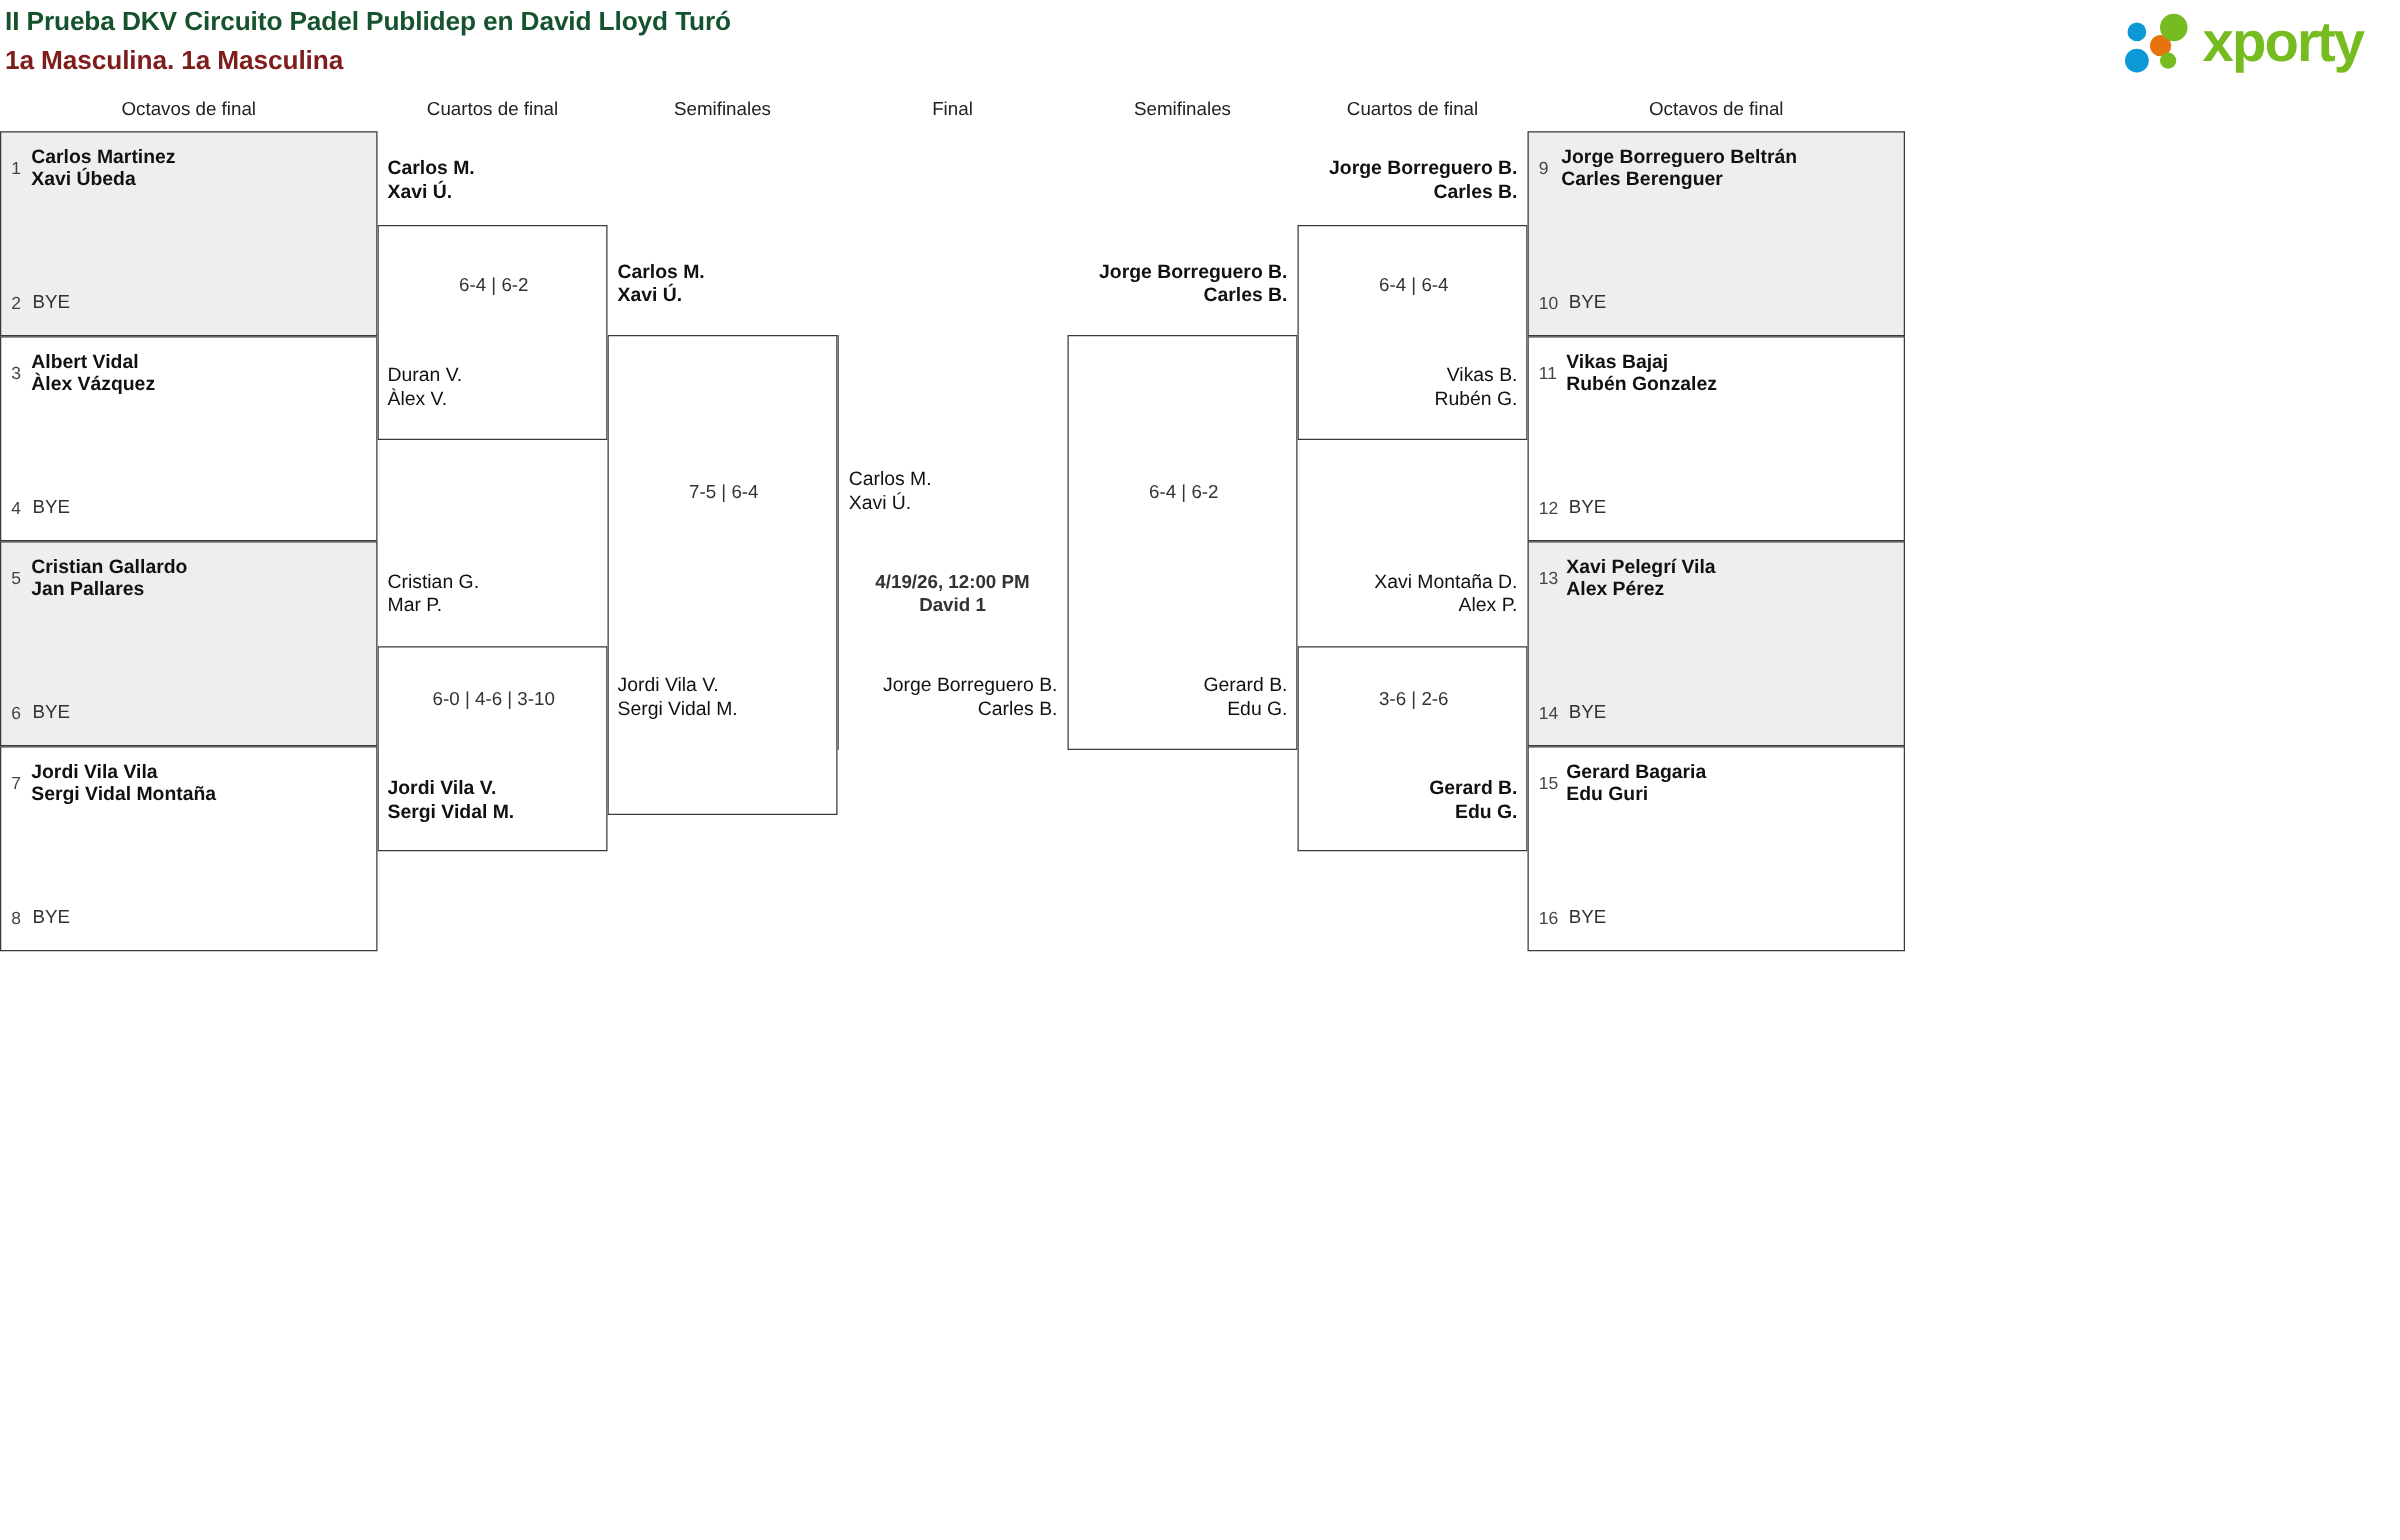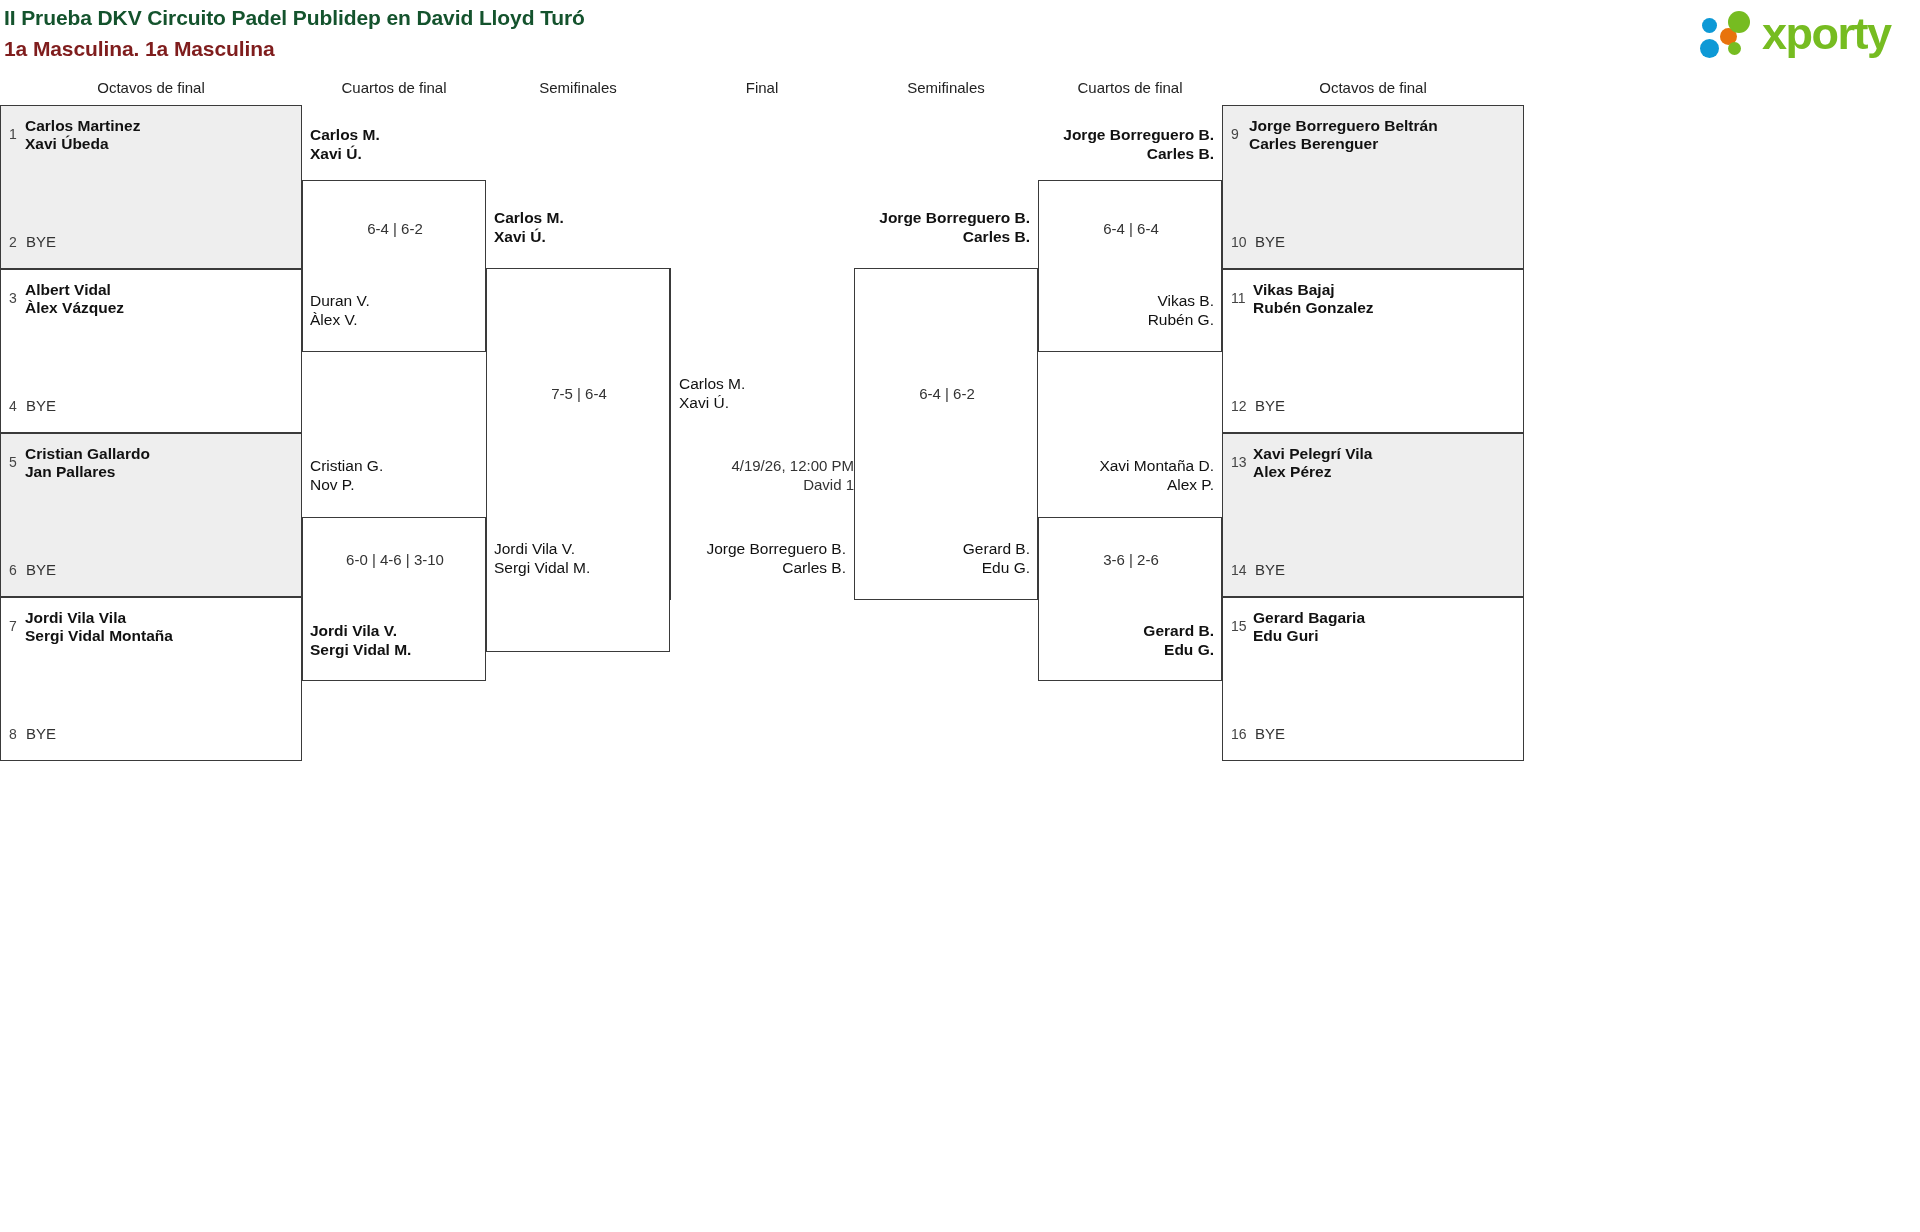--- a/index.html
+++ b/index.html
@@ -66,22 +66,22 @@
     position: absolute;
     font-size: 15px; font-weight: 400; color: #333; line-height: 18px;
   }
   .score {
     position: absolute;
     font-size: 15px; font-weight: 400; color: #333;
     line-height: 19px; text-align: center; white-space: pre;
   }
   .meta {
     position: absolute;
-    font-size: 15px; font-weight: 400; color: #333;
-    line-height: 19px; text-align: right; white-space: pre;
+    font-size: 15px; font-weight: 700; color: #333;
+    line-height: 19px; text-align: center; white-space: pre;
   }
   .ra { text-align: right; }
 </style>
 </head>
 <body>
 
 <div id="root">
 
   <div class="hdr-title">II Prueba DKV Circuito Padel Publidep en David Lloyd Turó</div>
   <div class="hdr-sub">1a Masculina. 1a Masculina</div>
@@ -140,21 +140,21 @@
   </div>
   <span class="nm bold" style="position:absolute;left:310px;top:125px;">Carlos M.</span>
   <span class="nm bold" style="position:absolute;left:310px;top:144px;">Xavi Ú.</span>
   <span class="nm norm" style="position:absolute;left:310px;top:291px;">Duran V.</span>
   <span class="nm norm" style="position:absolute;left:310px;top:310px;">Àlex V.</span>
 
   <div class="cell" style="left:302px;top:517px;width:184px;height:164px;">
     <span class="score" style="left:0;top:32px;width:184px;">6-0 | 4-6 | 3-10</span>
   </div>
   <span class="nm norm" style="position:absolute;left:310px;top:456px;">Cristian G.</span>
-  <span class="nm norm" style="position:absolute;left:310px;top:475px;">Nov P.</span>
+  <span class="nm norm" style="position:absolute;left:310px;top:475px;">Mar P.</span>
   <span class="nm bold" style="position:absolute;left:310px;top:621px;">Jordi Vila V.</span>
   <span class="nm bold" style="position:absolute;left:310px;top:640px;">Sergi Vidal M.</span>
 
   <div class="cell" style="left:486px;top:268px;width:184px;height:384px;">
     <span class="score" style="left:0;top:115px;width:184px;">7-5 | 6-4</span>
   </div>
   <span class="nm bold" style="position:absolute;left:494px;top:208px;">Carlos M.</span>
   <span class="nm bold" style="position:absolute;left:494px;top:227px;">Xavi Ú.</span>
   <span class="nm norm" style="position:absolute;left:494px;top:539px;">Jordi Vila V.</span>
   <span class="nm norm" style="position:absolute;left:494px;top:558px;">Sergi Vidal M.</span>

